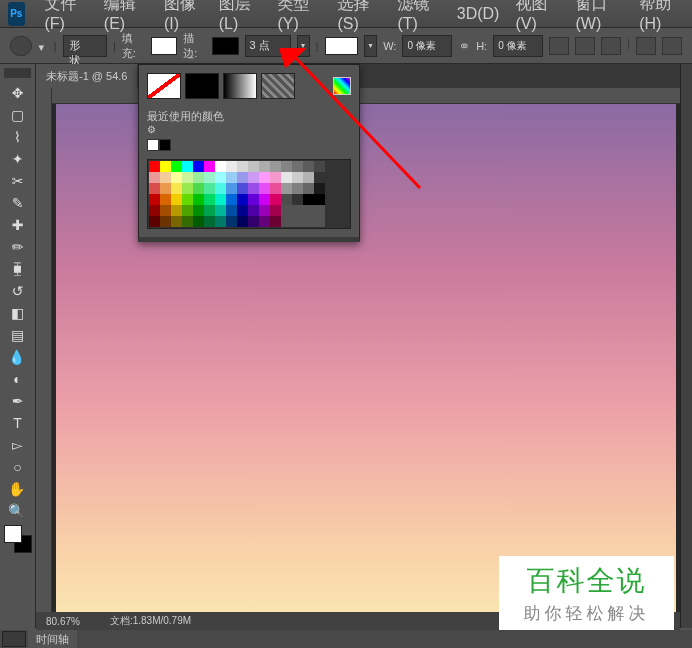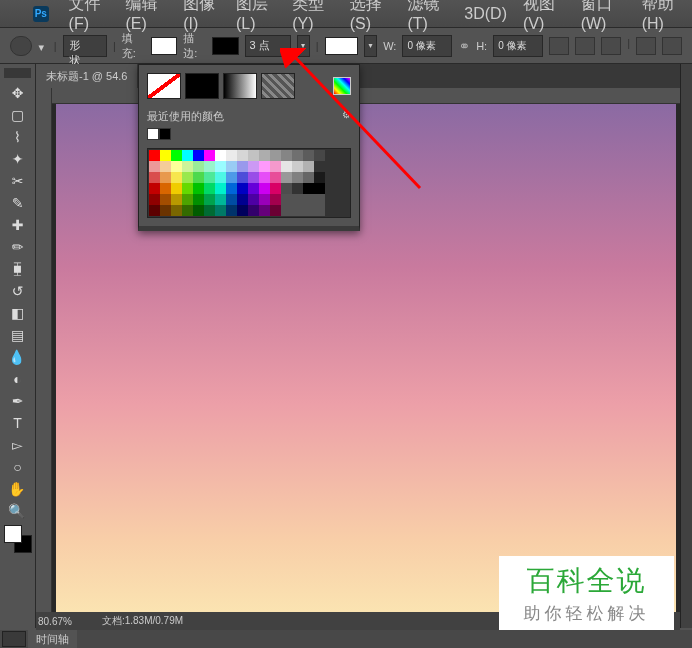--- a/index.html
+++ b/index.html
@@ -1,20 +1,20 @@
 <!DOCTYPE html>
 <html><head>
   <meta charset="utf-8">
   <style>
     * { margin: 0; padding: 0; box-sizing: border-box; font-family: "Microsoft YaHei", Arial, sans-serif; }
     body { width: 692px; height: 648px; background: #535353; overflow: hidden; position: relative; }
     
     
     .menubar { height: 28px; background: linear-gradient(#535353, #484848); display: flex; align-items: center; padding-left: 8px; border-bottom: 1px solid #2a2a2a; }
-    .ps-logo { width: 20px; height: 16px; background: #0a3a5c; border-radius: 3px; display: flex; align-items: center; justify-content: center; color: #31a8ff; font-size: 10px; font-weight: bold; margin-right: 12px; margin-left: 25px; }
+    .ps-logo { width: 20px; height: 24px; background: #0a3a5c; border-radius: 3px; display: flex; align-items: center; justify-content: center; color: #31a8ff; font-size: 10px; font-weight: bold; margin-right: 12px; }
     .menu-item { color: #ccc; font-size: 16px; padding: 0 8px; cursor: pointer; }
     
     
     .optionsbar { height: 36px; background: #535353; display: flex; align-items: center; padding: 0 10px; border-bottom: 1px solid #2a2a2a; gap: 6px; font-size: 11px; color: #ccc; }
     .tool-preset { width: 24px; height: 20px; background: #444; border: 1px solid #333; border-radius: 10px; }
     .dropdown-tiny { width: 10px; height: 10px; color: #ccc; }
     .shape-select { background: #3f3f3f; border: 1px solid #282828; color: #ddd; padding: 2px 16px 2px 6px; font-size: 11px; height: 22px; }
     .pipe { color: #333; }
     .label { color: #ccc; font-size: 11px; }
     .swatch-fill { width: 28px; height: 18px; background: #fff; border: 1px solid #222; }
@@ -49,32 +49,32 @@
     
     .color-popup { position: absolute; top: 64px; left: 138px; width: 222px; background: #535353; border: 1px solid #222; box-shadow: 0 3px 8px rgba(0,0,0,0.5); z-index: 10; padding: 8px; border-bottom: 5px solid #3a3a3a; }
     .popup-row1 { display: flex; gap: 4px; margin-bottom: 10px; }
     .ptype { width: 34px; height: 26px; border: 1px solid #222; }
     .ptype-none { background: linear-gradient(to bottom right, #fff 0%, #fff 45%, #f00 45%, #f00 55%, #fff 55%); }
     .ptype-solid { background: #000; }
     .ptype-grad { background: linear-gradient(to right, #000, #fff); }
     .ptype-pat { background: repeating-linear-gradient(45deg, #555 0px, #555 3px, #888 3px, #888 6px); }
     .ptype-spacer { flex: 1; }
     .ptype-picker { width: 18px; height: 18px; background: linear-gradient(45deg, red, yellow, lime, cyan, blue, magenta); border: 1px solid #ccc; margin-top: 4px; }
-    .popup-label { color: #ccc; font-size: 11px; margin-bottom: 4px; display:flex; justify-content:space-between; }
+    .popup-label { color: #ccc; font-size: 11px; margin-bottom: 4px; display:flex; justify-content:space-between;flex-direction:column; }
     .gear { color:#ccc; font-size:10px; }
     .recent-row { display: flex; gap: 0; margin-bottom: 8px; }
     .recent-sw { width: 12px; height: 12px; border: 1px solid #333; }
     .swatches { display: grid; grid-template-columns: repeat(16, 11px); grid-auto-rows: 11px; gap: 0; background: #333; border: 1px solid #222; padding: 1px; }
     .sw { width: 11px; height: 11px; }
     
     
     .arrow-annotation { position: absolute; top: 48px; left: 280px; width: 150px; height: 150px; z-index: 20; pointer-events: none; }
     
     
-    .statusbar { position: absolute; bottom: 18px; left: 36px; right: 12px; height: 18px; background: #414141; display: flex; align-items: center; font-size: 10px; color: #ccc; padding: 0 2px; gap: 30px; }
+    .statusbar { position: absolute; bottom: 18px; left: 36px; right: 12px; height: 18px; background: #414141; display: flex; align-items: center; font-size: 10px; color: #ccc; padding: 0 10px; gap: 30px; }
     .bottombar { position: absolute; bottom: 0; left: 0; right: 0; height: 18px; background: #484848; display: flex; align-items: center; }
     .bottom-btn { width: 24px; height: 16px; background: #3a3a3a; border: 1px solid #222; margin: 0 2px; }
     .timeline-lbl { color: #ccc; font-size: 11px; padding: 0 8px; background: #535353; height: 18px; display:flex; align-items:center; }
     
     
     .rightpanel { width: 12px; background: #414141; border-left: 1px solid #222; }
     
     
     .watermark { position: absolute; bottom: 18px; right: 18px; width: 175px; height: 74px; background: #fff; display: flex; flex-direction: column; align-items: center; justify-content: center; z-index: 30; }
     .wm-title { color: #2ba838; font-size: 28px; font-weight: normal; letter-spacing: 2px; }

